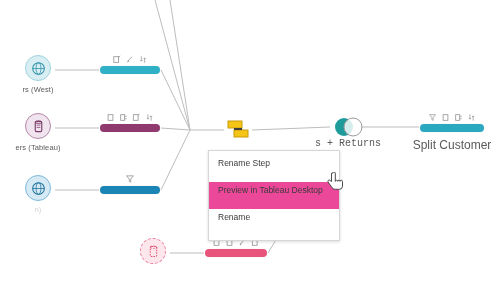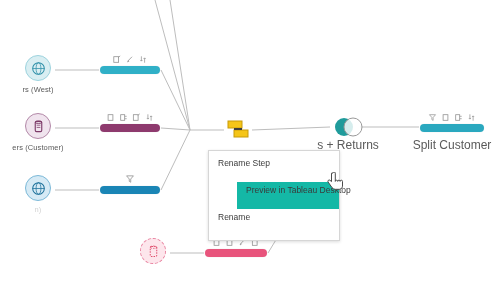--- a/index.html
+++ b/index.html
@@ -59,42 +59,42 @@
   }
 
   
   .union{position:absolute;}
 
   
   .join{position:absolute;}
   .join .jlabel{
     position:absolute;top:24px;left:50%;
     transform:translateX(-50%);
-    white-space:nowrap;font-size:12px;color:#5a5a5a;
+    white-space:nowrap;font-size:10px;color:#5a5a5a;font-family:Liberation Mono, monospace;
   }
 
   
   #context-menu{
     position:absolute;
     background:#ffffff;
     border:1px solid #d6d6d6;
     box-shadow:0 1px 3px rgba(0,0,0,.14);
     padding:4px 0;
     z-index:40;
     min-width:0;
   }
   #context-menu .mi{
     font-size:8.5px;
     color:#3a3a3a;
     padding:3px 9px 13px 9px;
     white-space:nowrap;
     line-height:11px;
     cursor:default;
   }
-  #context-menu .mi.sel{background:#14b8a6;margin-left:28px;}
+  #context-menu .mi.sel{background:#ec4899;}
 
   
   #cursor{position:absolute;z-index:60;pointer-events:none;}
 </style>
 </head>
 <body>
 
 <div id="canvas">
 
   <svg class="svg-layer" viewBox="0 0 500 302" xmlns="http://www.w3.org/2000/svg">
@@ -135,21 +135,21 @@
 
   <div class="node" style="left:25px;top:113px;">
     <div class="disc" style="background:#f0e4ee;border:1px solid #b389a8;">
       <svg width="13" height="15" viewBox="0 0 14 16">
         <rect x="3.5" y="2.5" width="7" height="11" rx="1.4" fill="none" stroke="#7c3a68" stroke-width="1.2"></rect>
         <ellipse cx="7" cy="3.4" rx="3.5" ry="1.3" fill="none" stroke="#7c3a68" stroke-width="1"></ellipse>
         <line x1="5" y1="6.6" x2="9" y2="6.6" stroke="#7c3a68" stroke-width=".8"></line>
         <line x1="5" y1="9" x2="9" y2="9" stroke="#7c3a68" stroke-width=".8"></line>
       </svg>
     </div>
-    <div class="nlabel">ers (Customer)</div>
+    <div class="nlabel">ers (Tableau)</div>
   </div>
 
   <div class="node" style="left:25px;top:175px;">
     <div class="disc" style="background:#d6eaf5;border:1px solid #7cb9d8;">
       <svg width="15" height="15" viewBox="0 0 16 16">
         <circle cx="8" cy="8" r="6.2" fill="none" stroke="#1a6f99" stroke-width="1.1"></circle>
         <ellipse cx="8" cy="8" rx="2.6" ry="6.2" fill="none" stroke="#1a6f99" stroke-width=".8"></ellipse>
         <line x1="1.8" y1="8" x2="14.2" y2="8" stroke="#1a6f99" stroke-width=".8"></line>
       </svg>
     </div>

